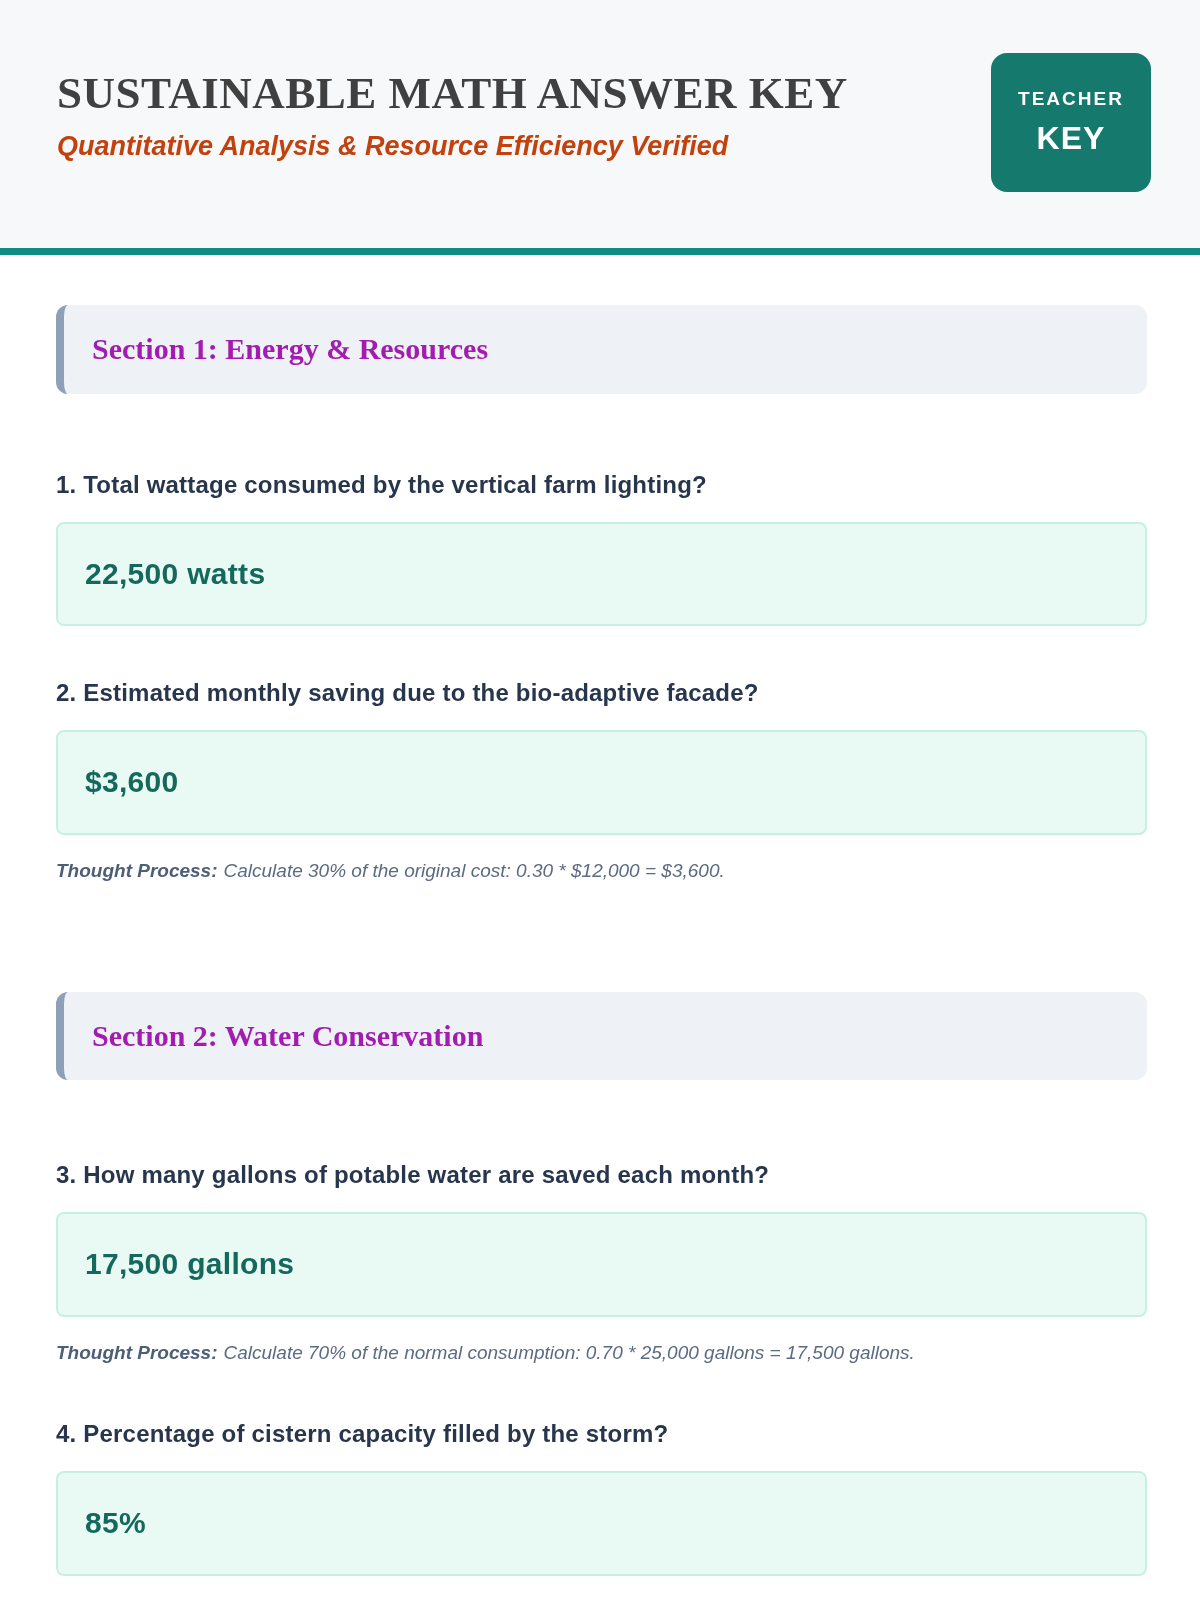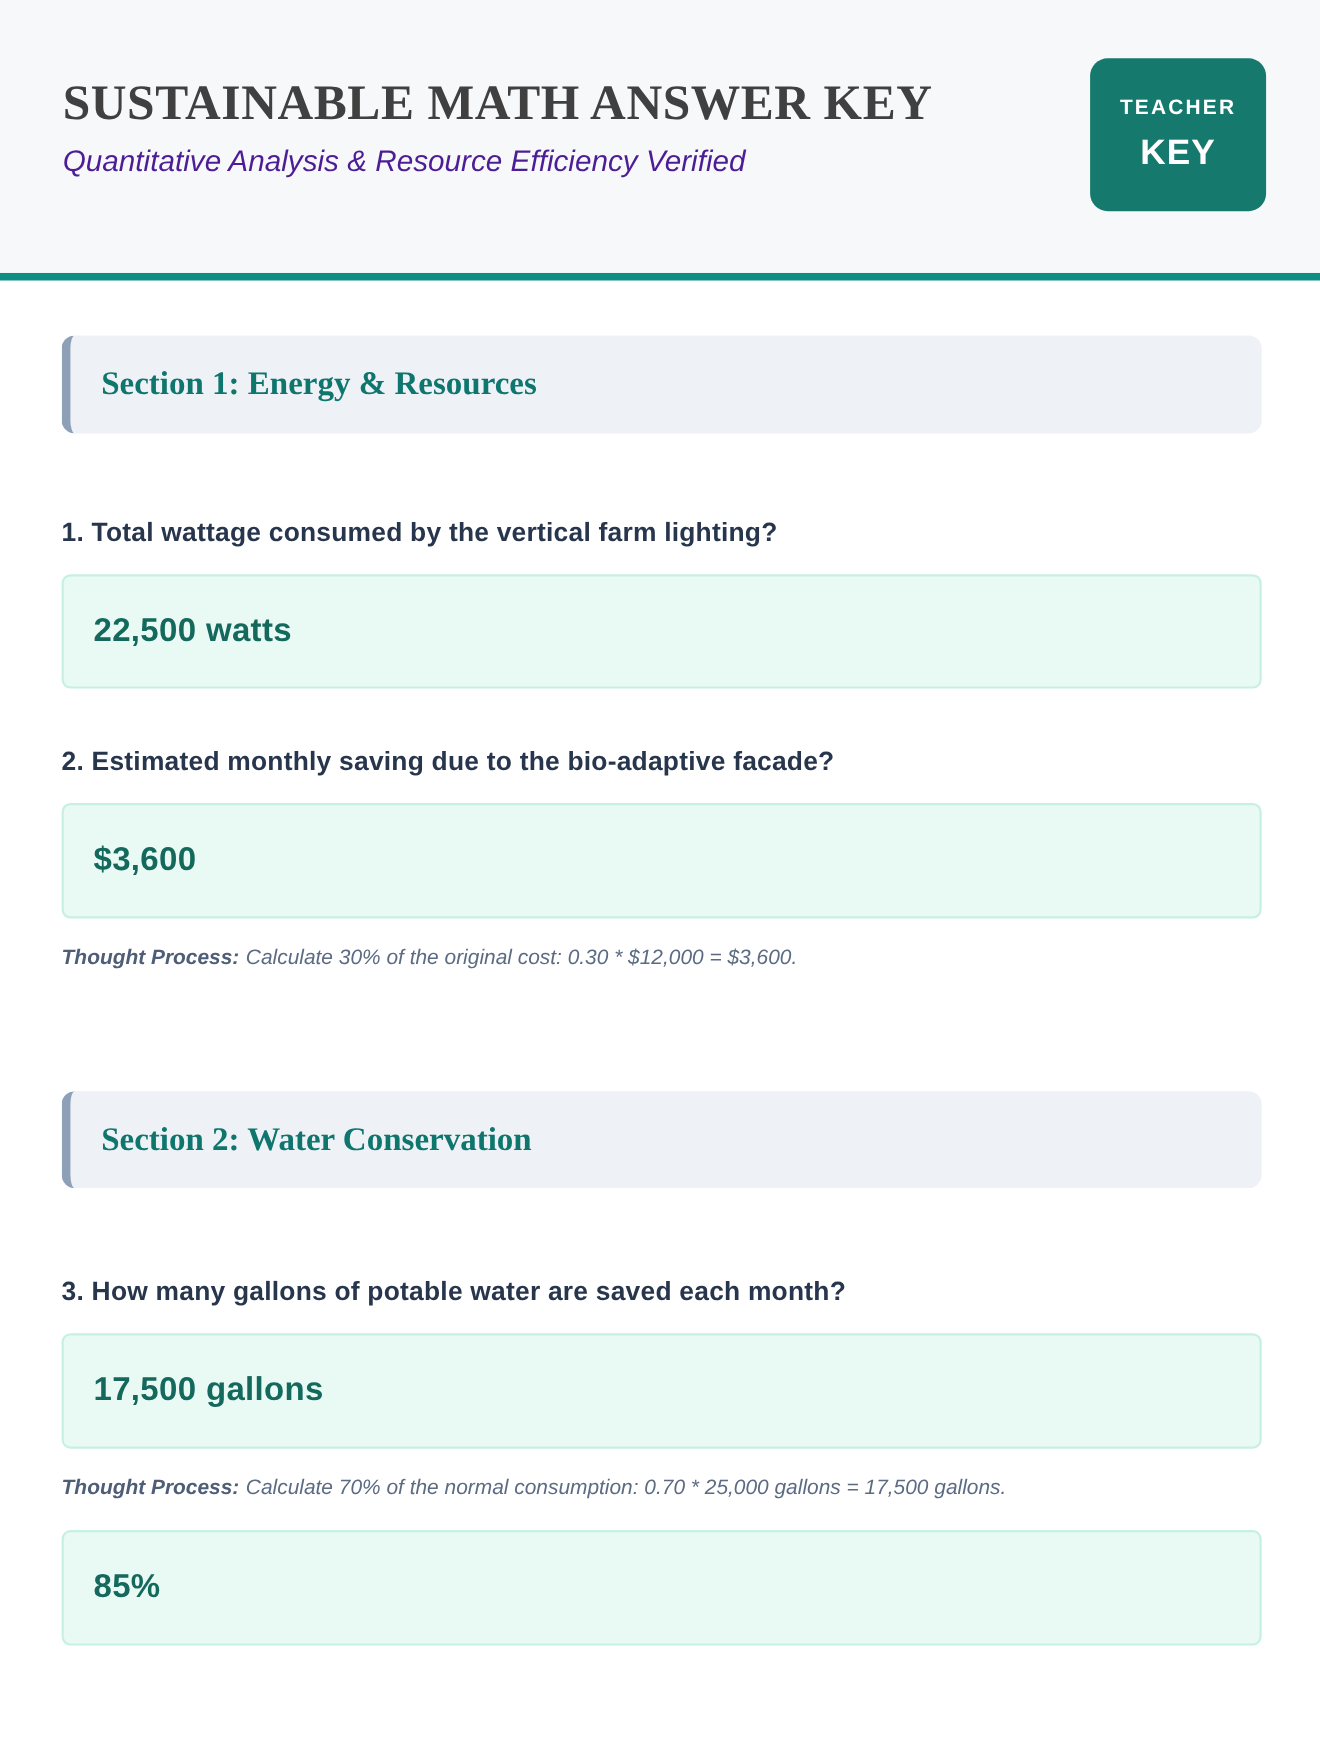--- a/index.html
+++ b/index.html
@@ -24,21 +24,22 @@
     font-weight: 700;
     font-size: 45px;
     line-height: 1.12;
     letter-spacing: 0.5px;
     color: #404040;
   }
   .subtitle {
     margin-top: 13px;
     font-style: italic;
     font-size: 27px;
-    color: #4c1d95;
+    color: #c2410c;
+    font-weight: bold;
   }
   .badge {
     position: absolute;
     top: 53px;
     right: 49px;
     width: 160px;
     height: 139px;
     background: #15796d;
     border-radius: 16px;
     display: flex;
@@ -69,21 +70,21 @@
     border-radius: 12px;
     padding: 27px 10px 27px 28px;
   }
   .section-box.first { margin-top: 50px; }
   .section-box.second { margin-top: 105px; }
   .section-title {
     font-family: "Liberation Serif", serif;
     font-weight: 700;
     font-size: 30px;
     line-height: 1.15;
-    color: #0f766e;
+    color: #a21caf;
   }
 
   .question {
     font-size: 24px;
     font-weight: 700;
     letter-spacing: 0.2px;
     color: #28364d;
     line-height: 1.25;
   }
   .q1 { margin-top: 76px; }
@@ -161,19 +162,20 @@
 
     <div>
       <h3 class="question q3">3. How many gallons of potable water are saved each month?</h3>
       <div class="answer-box">
         <span class="answer">17,500 gallons</span>
       </div>
       <p class="thought"><strong>Thought Process:</strong><span>Calculate 70% of the normal consumption: 0.70 * 25,000 gallons = 17,500 gallons.</span></p>
     </div>
 
     <div>
+      <h3 class="question q4">4. Percentage of cistern capacity filled by the storm?</h3>
       <div class="answer-box">
         <span class="answer">85%</span>
       </div>
     </div>
 
   </div>
 </div>
 
 </body></html>

